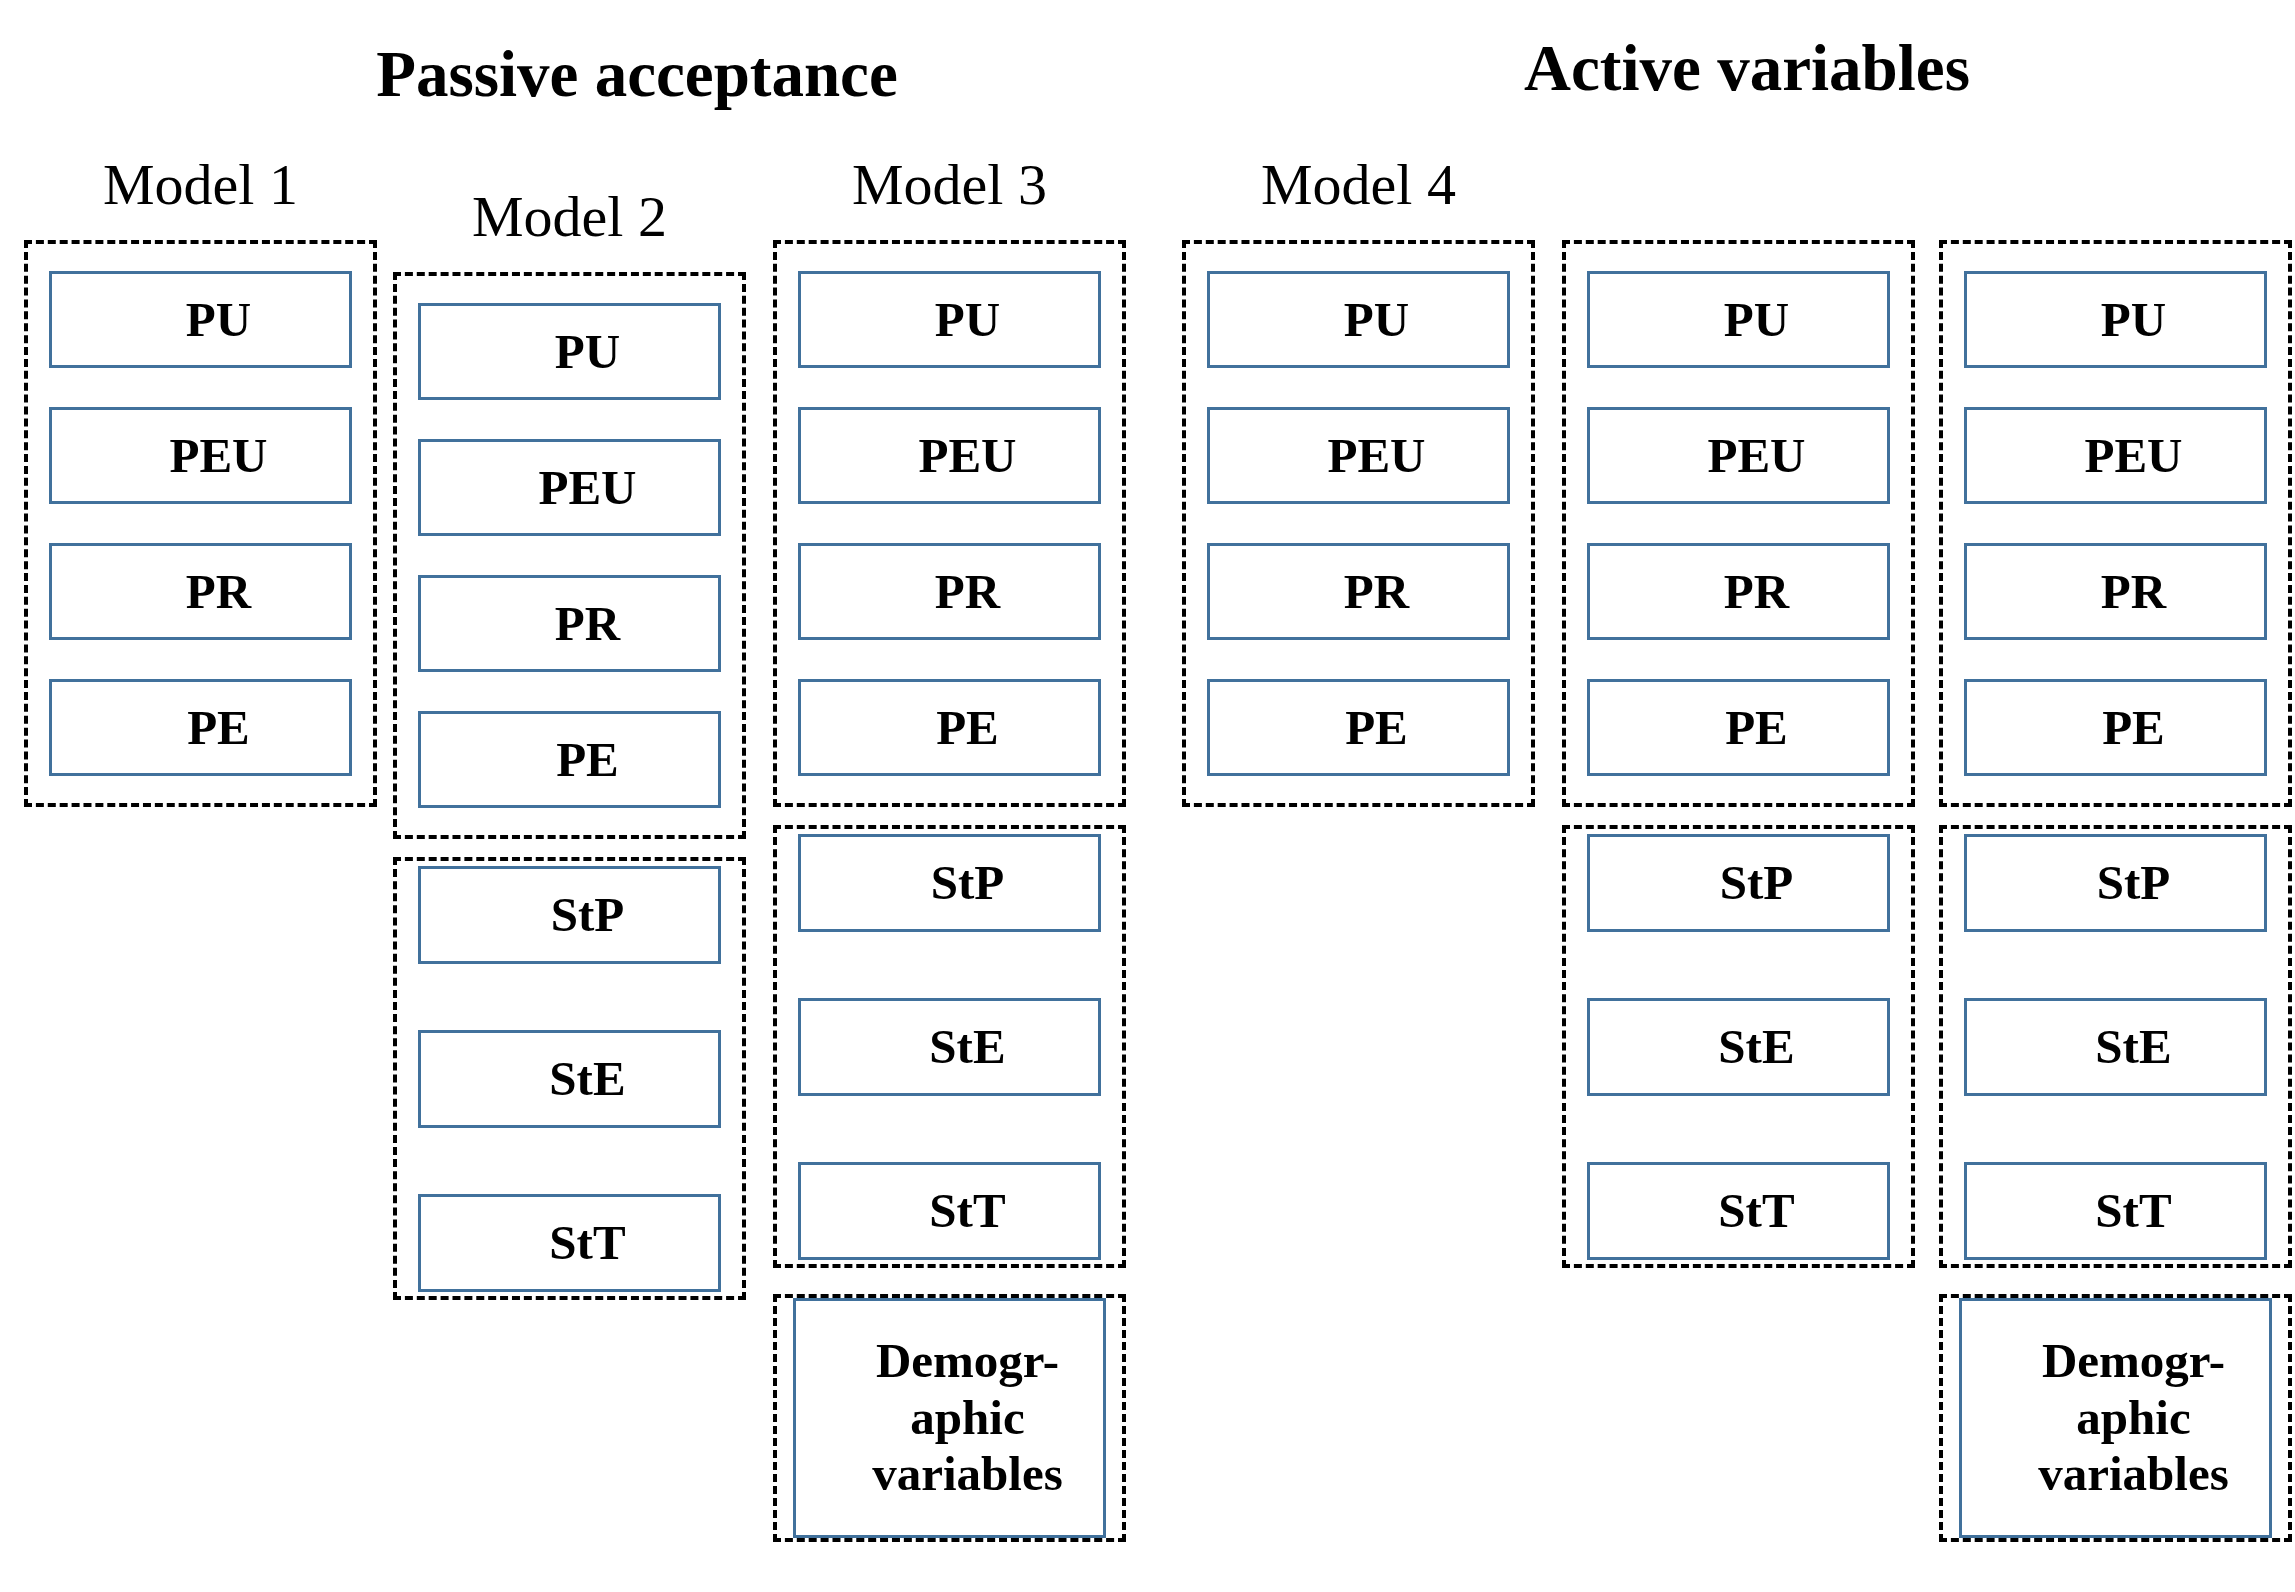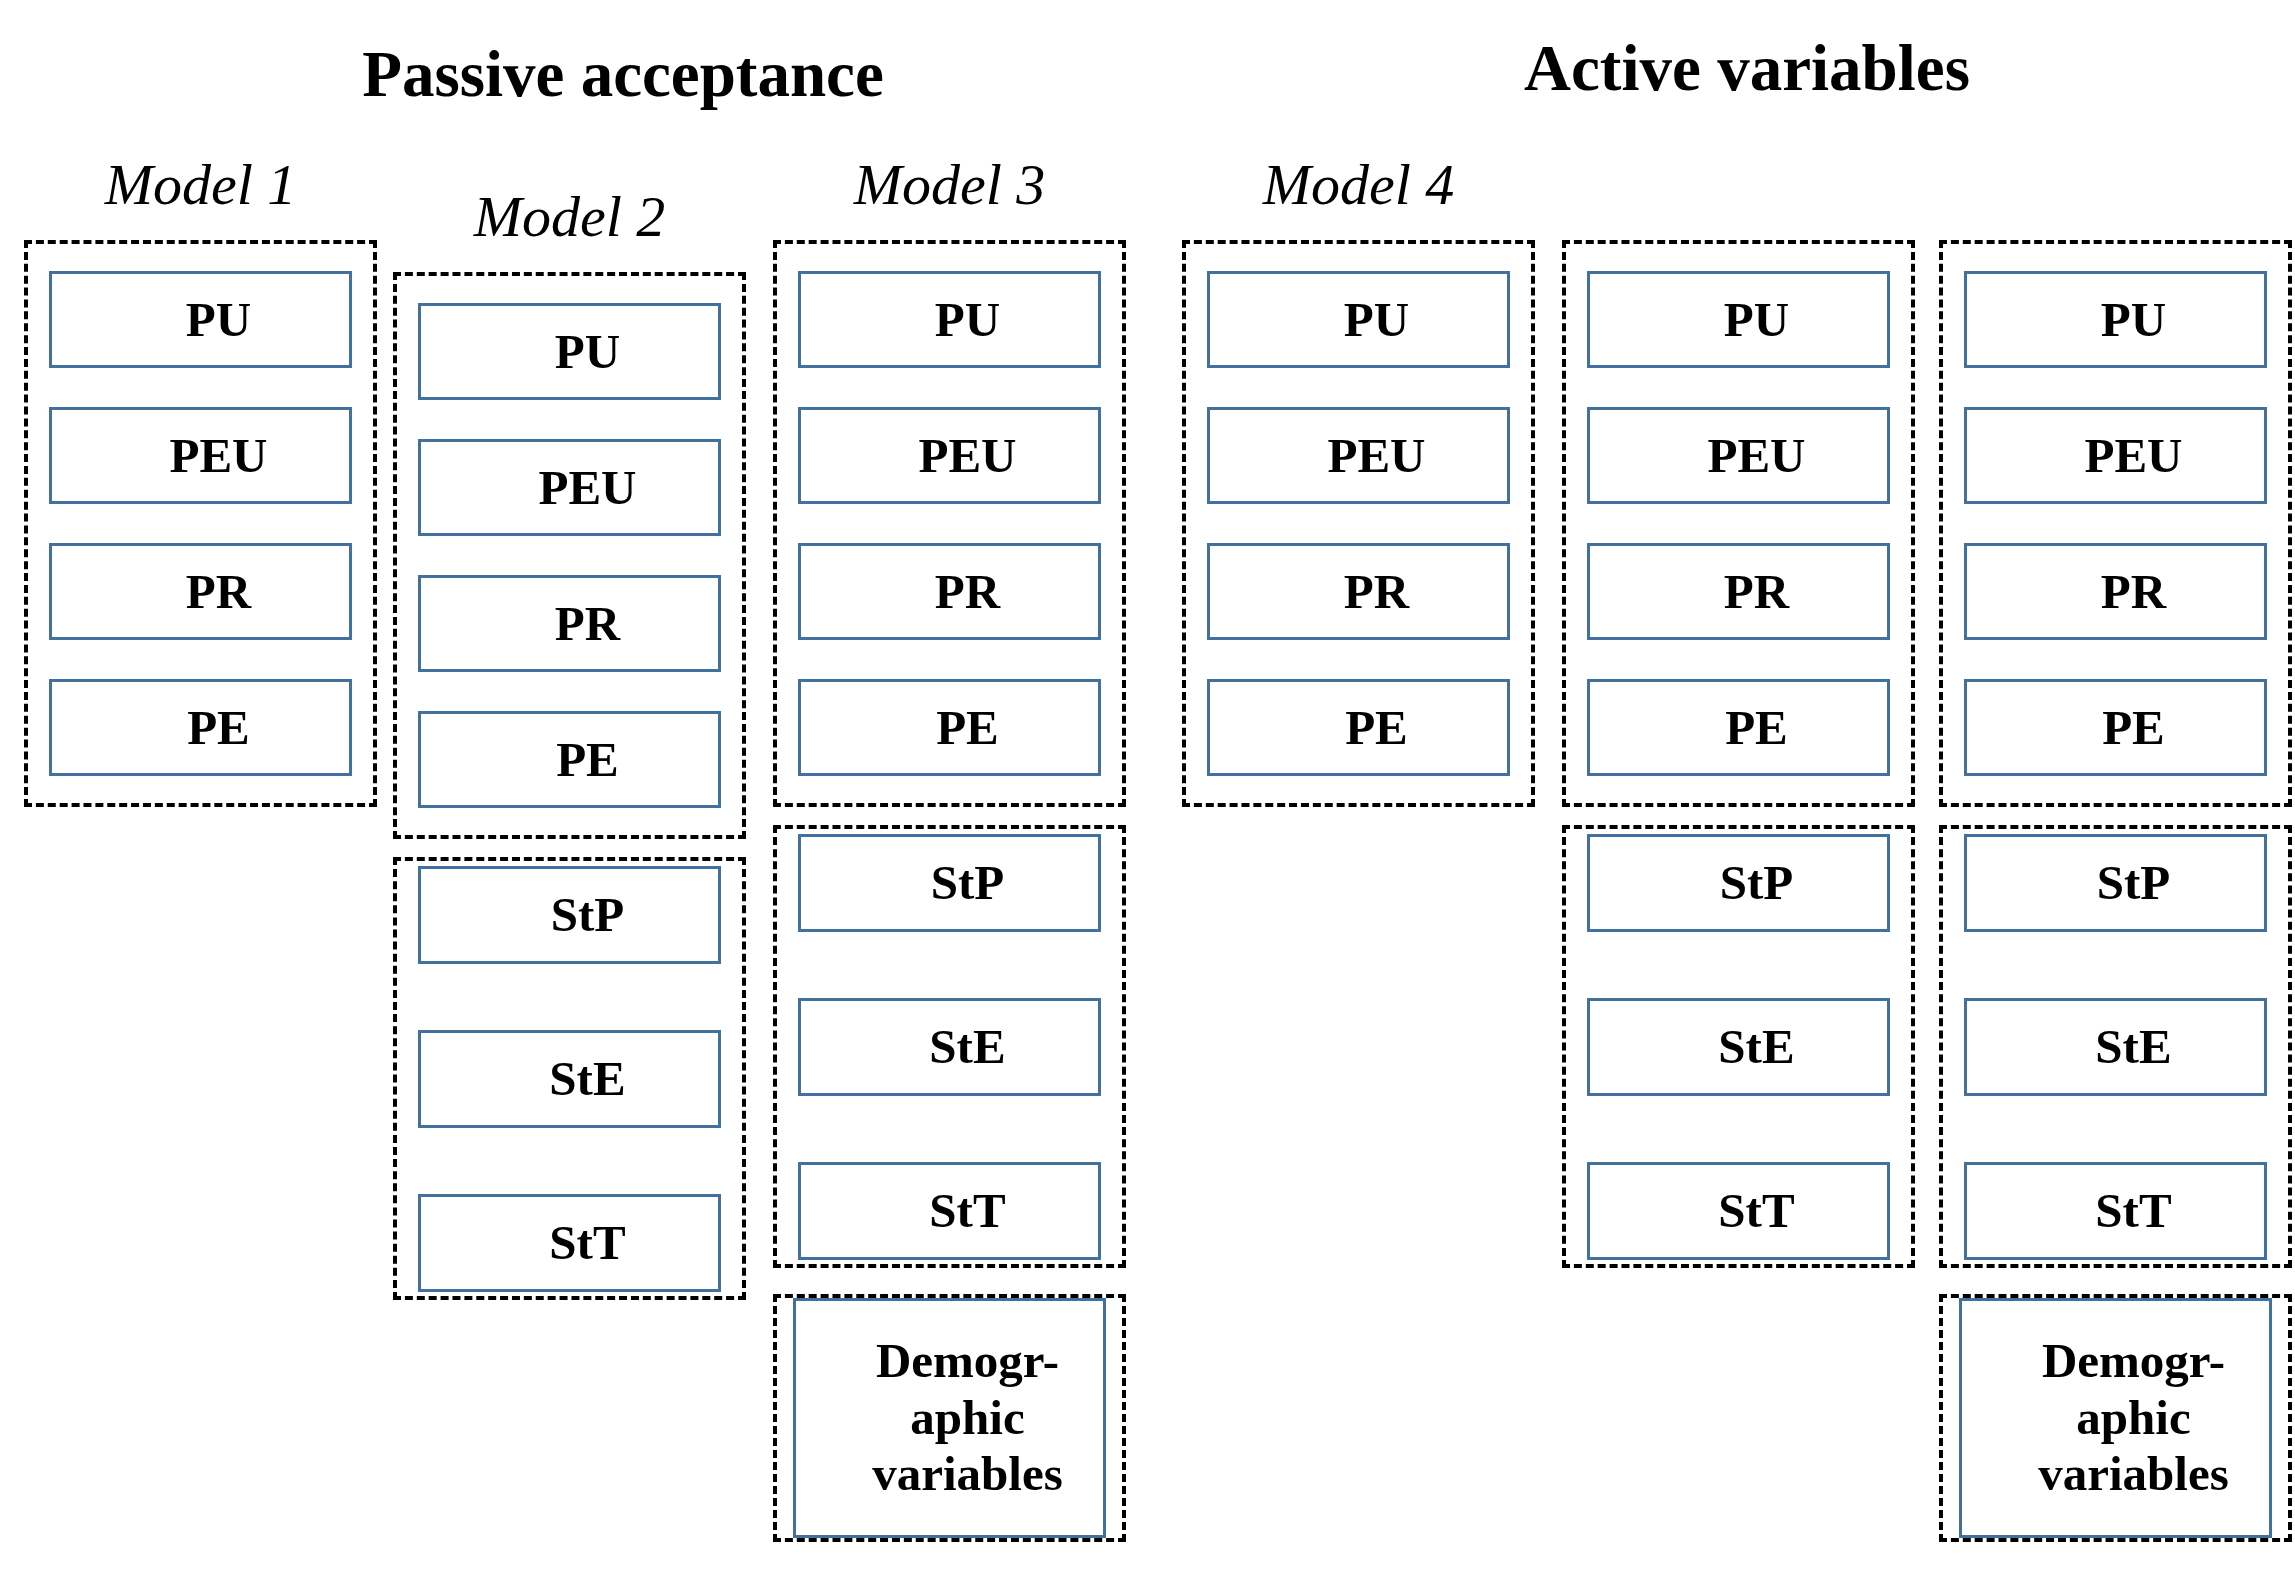--- a/index.html
+++ b/index.html
@@ -9,34 +9,34 @@
     background: var(--background, #ffffff);
     color: var(--text, #000000);
     font-family: "Liberation Serif", "DejaVu Serif", serif;
   }
   .canvas { position: relative; width: 2295px; height: 1592px; overflow: hidden; background: var(--background, #ffffff); }
 
   .section-title {
     position: absolute; transform: translateX(-50%);
     font-size: 65px; font-weight: 700; line-height: 1; white-space: nowrap;
   }
-  .title-passive { left: 623px; top: 42px; }
+  .title-passive { left: 637px; top: 42px; }
   .title-active  { left: 1747px; top: 36px; }
 
   .model-col { position: absolute; top: 0; width: 353px; height: 1592px; }
   .col-1 { left: 24px; }
   .col-2 { left: 393px; margin-top: 32px; }
   .col-3 { left: 773px; }
   .col-4 { left: 1182px; }
   .col-5 { left: 1562px; }
   .col-6 { left: 1939px; }
 
   .model-label {
     position: absolute; top: 156px; left: 0; width: 100%;
-    text-align: center; font-size: 58px; line-height: 1; white-space: nowrap; font-style: italic;
+    text-align: center; font-size: 58px; line-height: 1; white-space: nowrap;
   }
 
   .group {
     position: absolute; left: 0; width: 353px;
     border: 4.5px dashed var(--group-border, #000000);
     display: flex; flex-direction: column; justify-content: center; align-items: stretch;
   }
   .group-core   { top: 240px;  height: 567px; gap: 39px; }
   .group-stress { top: 825px; height: 443px; gap: 66px; }
   .group-demo   { top: 1294px; height: 248px; }

